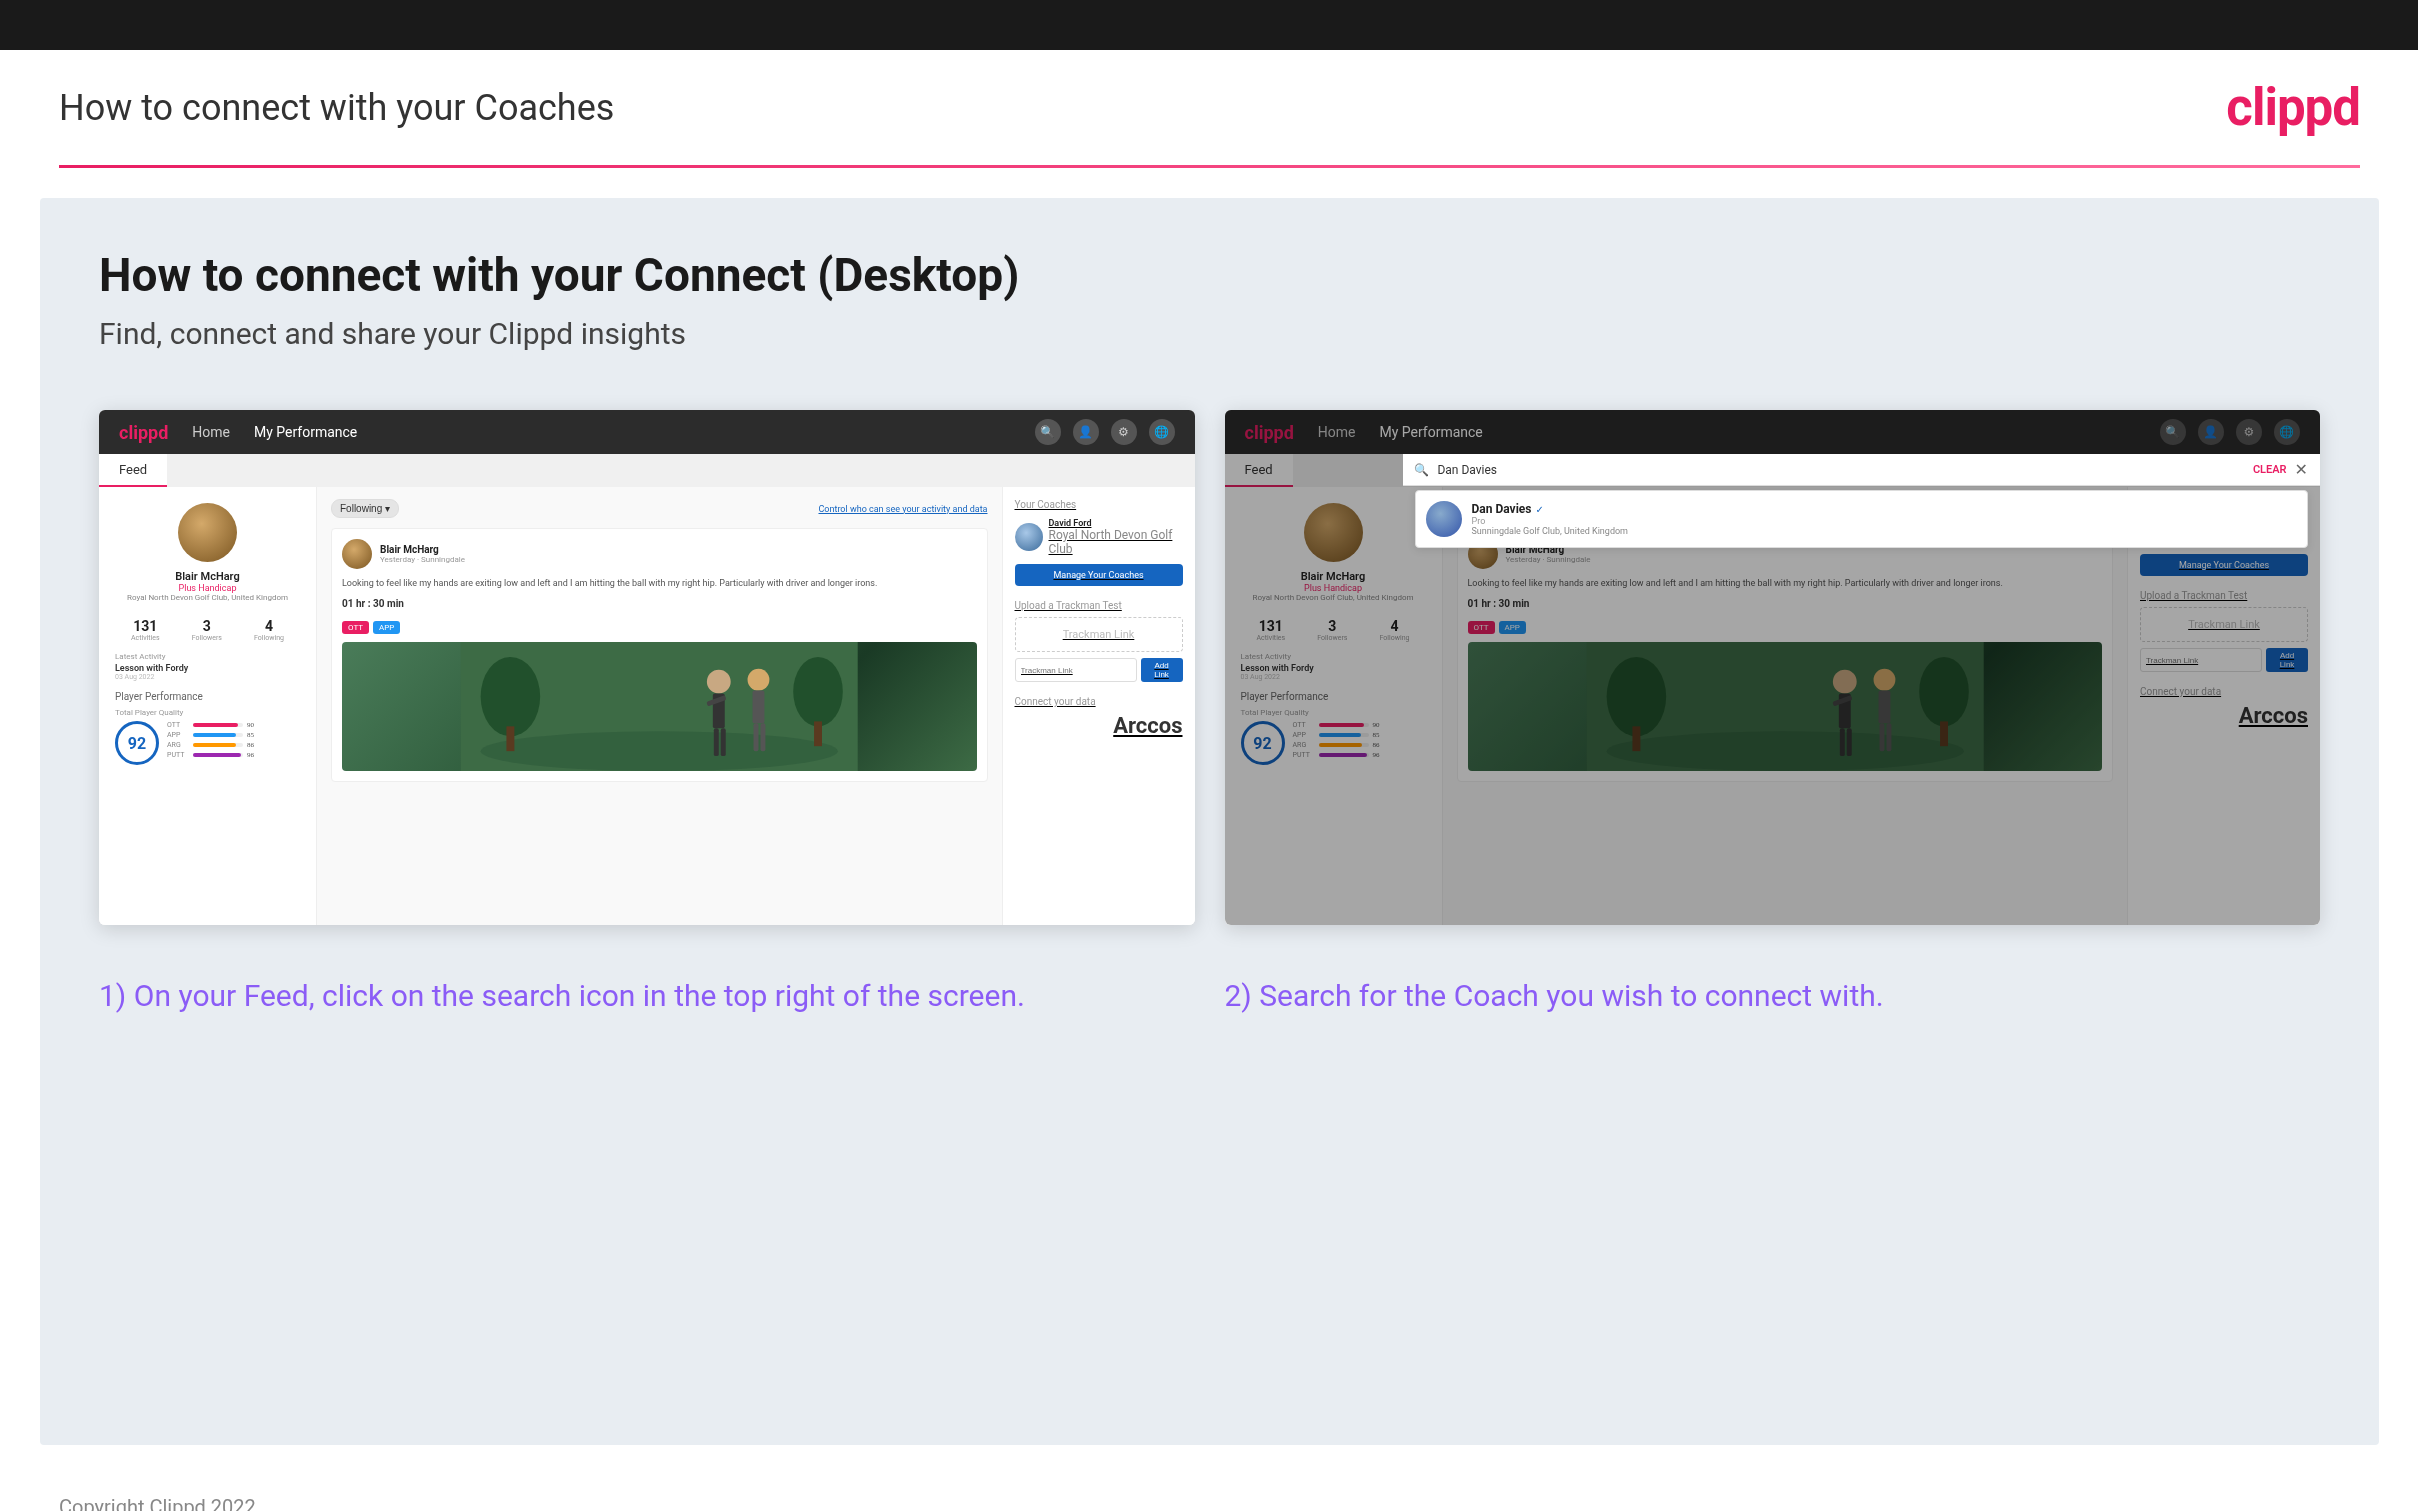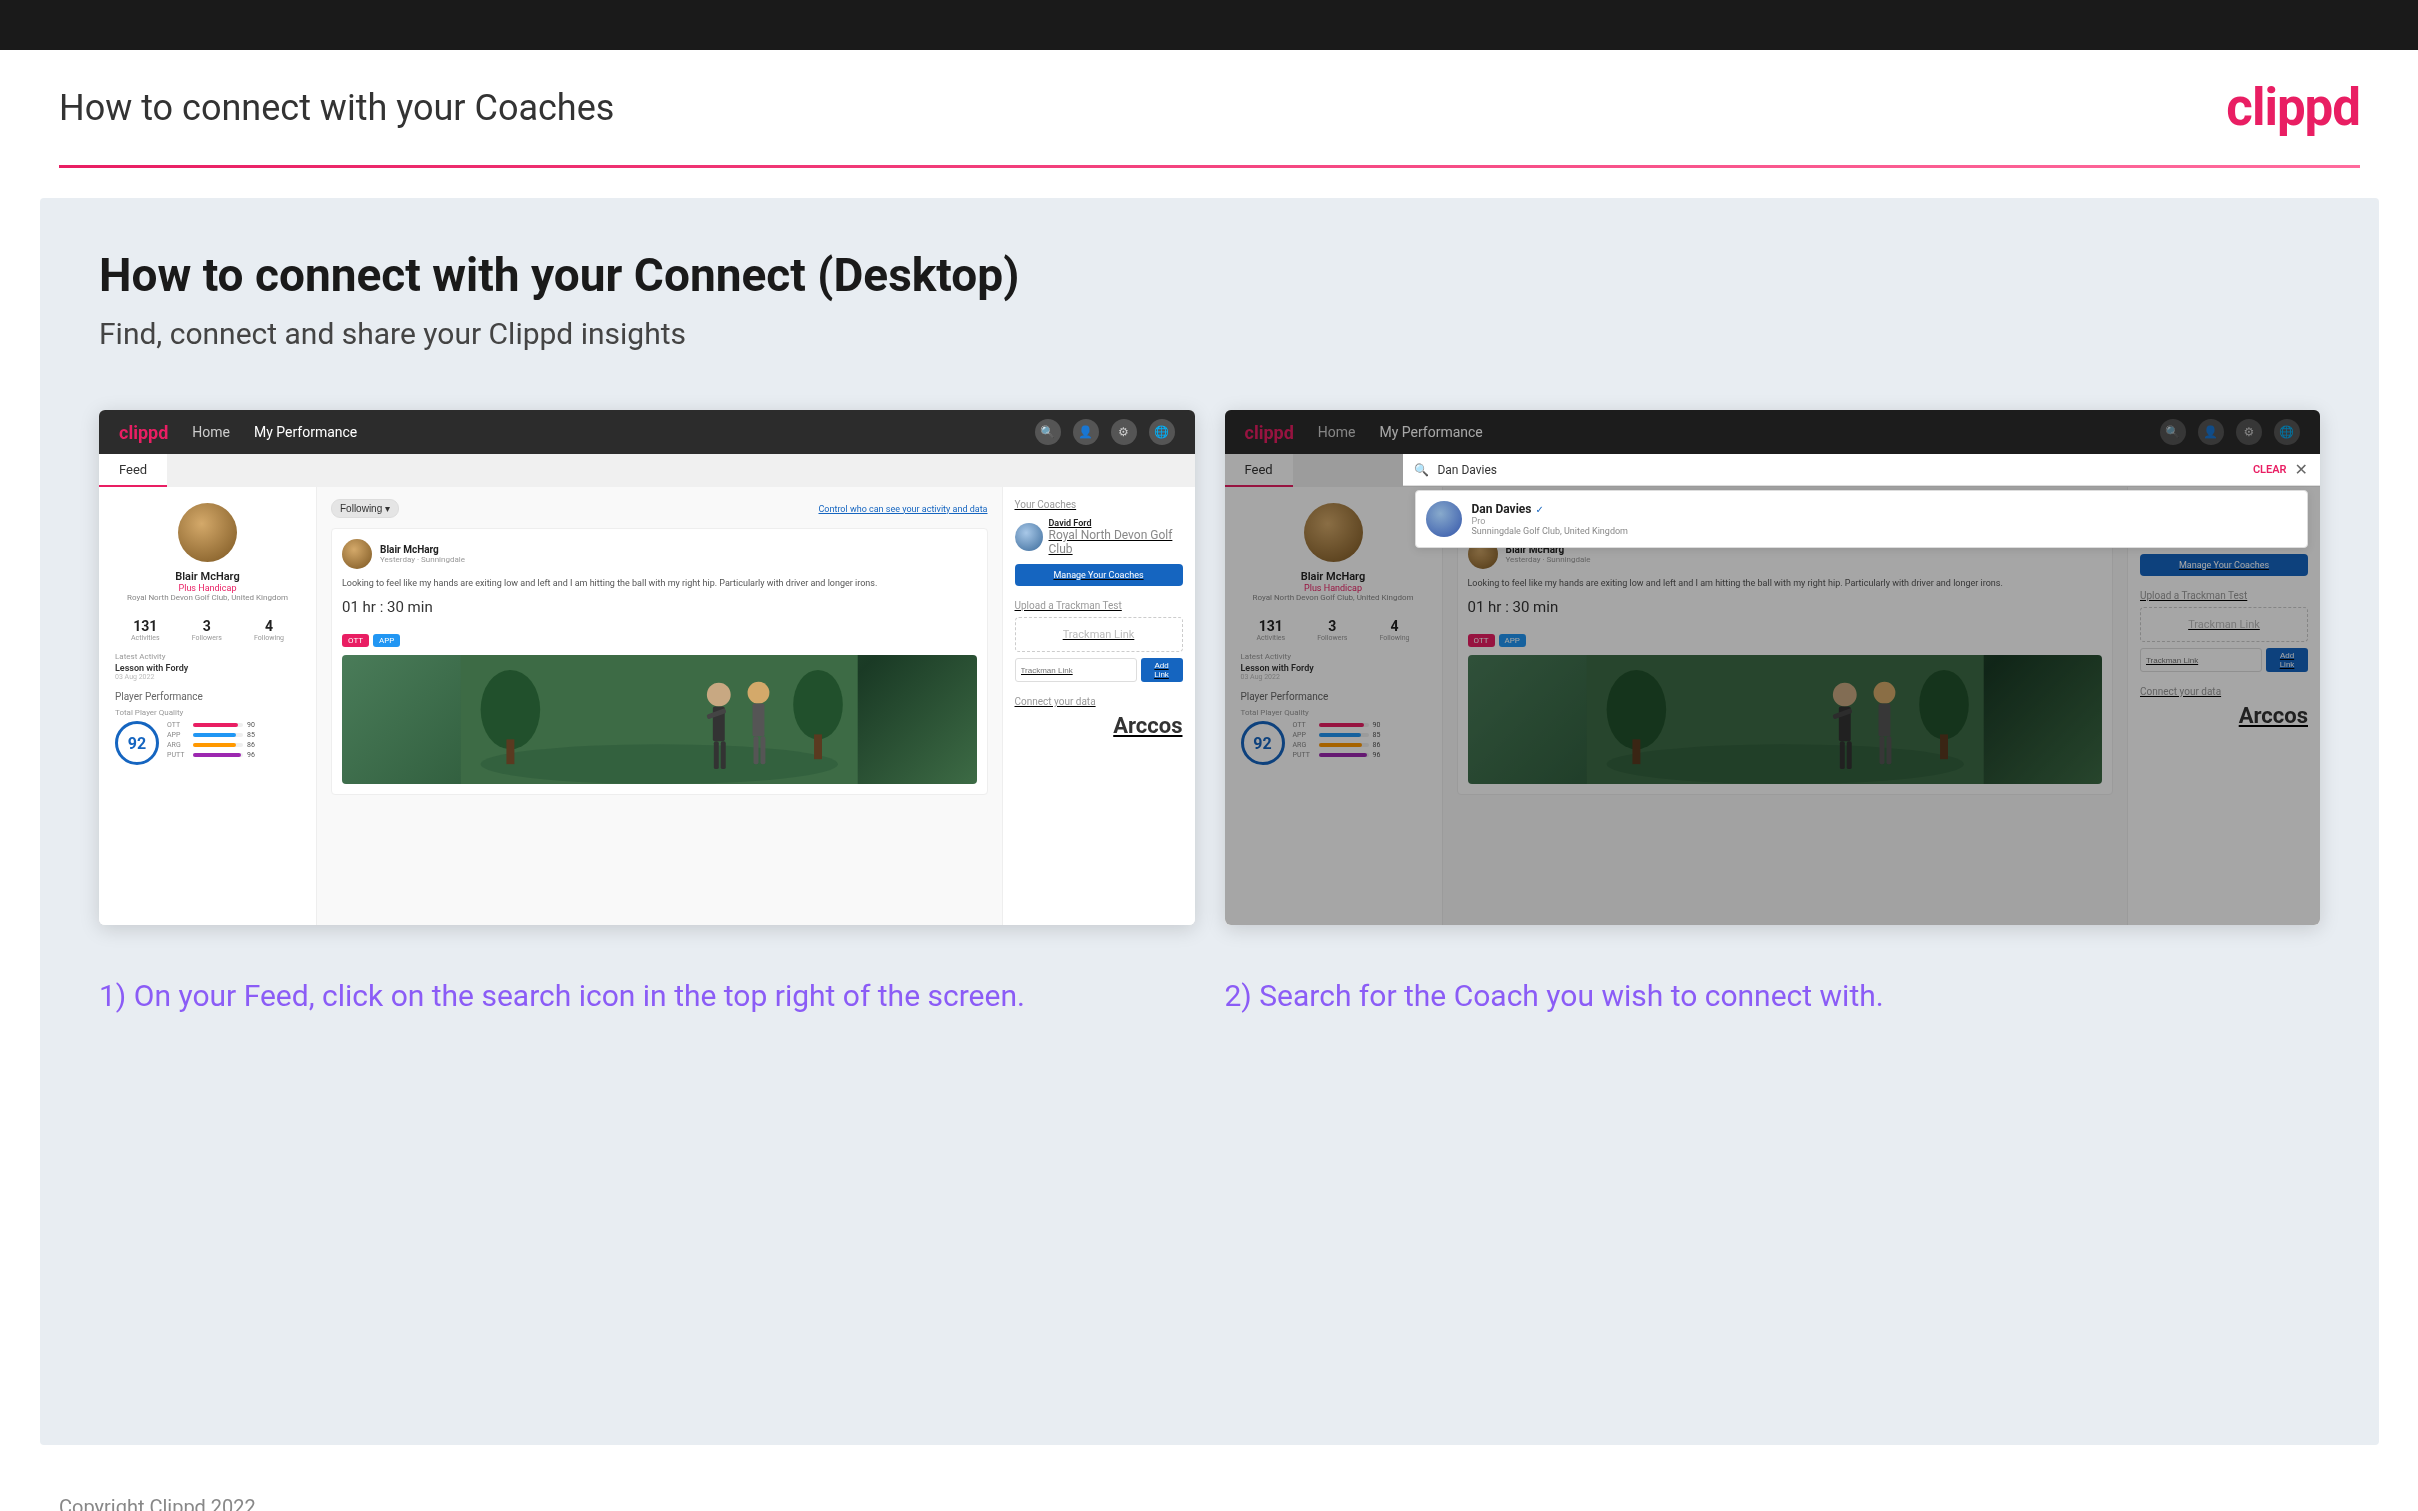--- a/index.html
+++ b/index.html
@@ -267,20 +267,21 @@
       border-radius: 2px;
       position: relative;
     }
     .perf-bar-fill {
       height: 100%;
       border-radius: 2px;
     }
     .perf-bar-num {
       font-size: 7px;
       color: #555;
+      font-family: Liberation Serif, serif;
     }
 
     
     .middle-panel {
       flex: 1;
       padding: 12px 14px;
       background: #f9f9f9;
       overflow: hidden;
     }
     .following-header {
@@ -332,23 +333,24 @@
       color: #999;
     }
 
     .post-text {
       font-size: 9px;
       color: #555;
       margin-bottom: 8px;
       line-height: 1.4;
     }
     .post-duration {
-      font-size: 15px;
+      font-size: 10px;
       color: #333;
-      margin-bottom: 18px;
+      margin-bottom: 12px;
+      font-weight: bold;
     }
     .tag-row {
       display: flex;
       gap: 4px;
     }
     .tag {
       padding: 2px 6px;
       border-radius: 3px;
       font-size: 8px;
       color: #fff;

